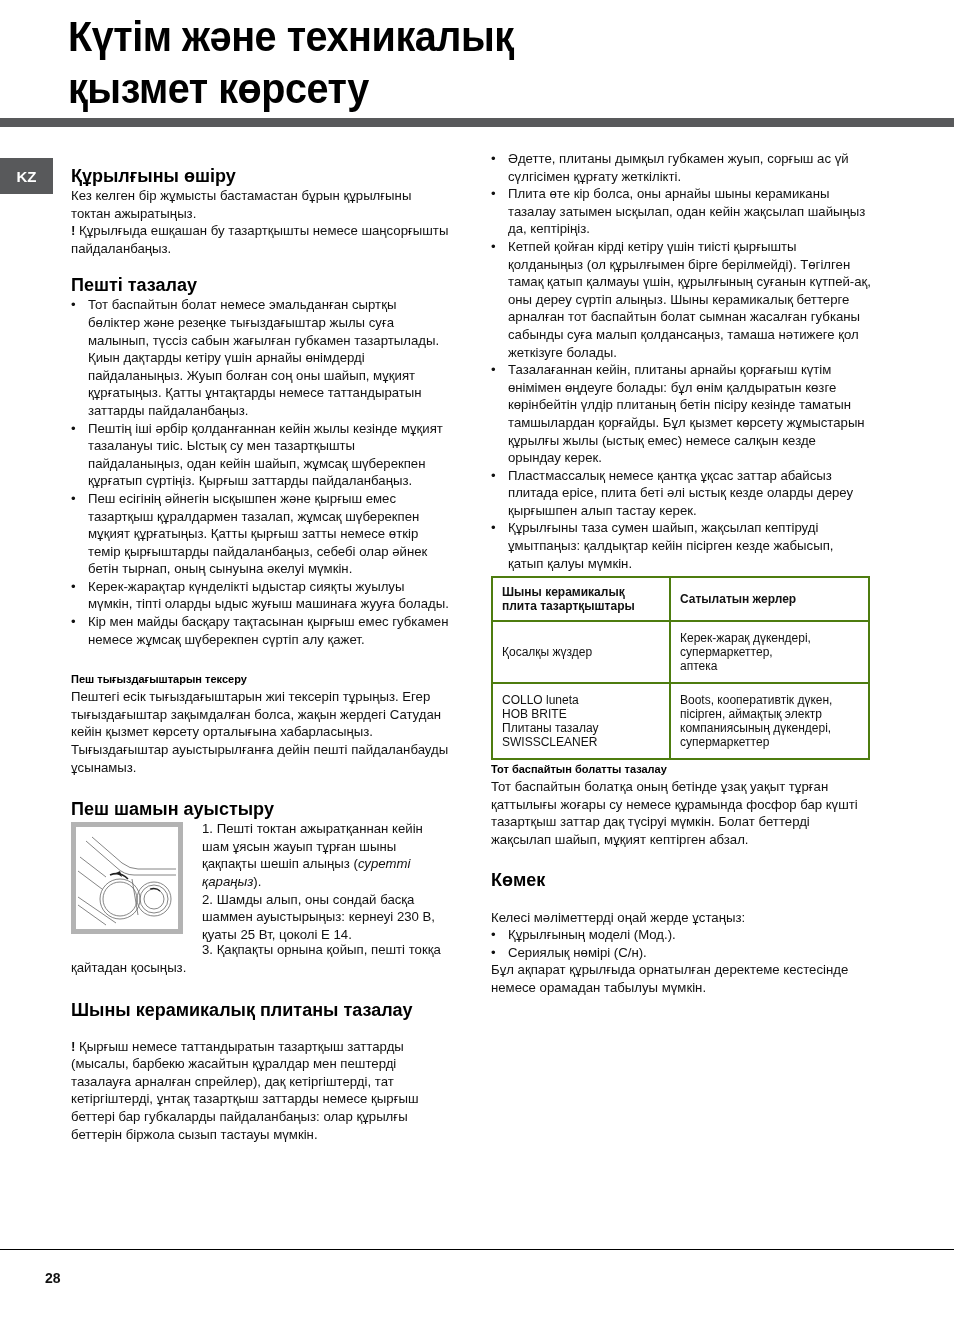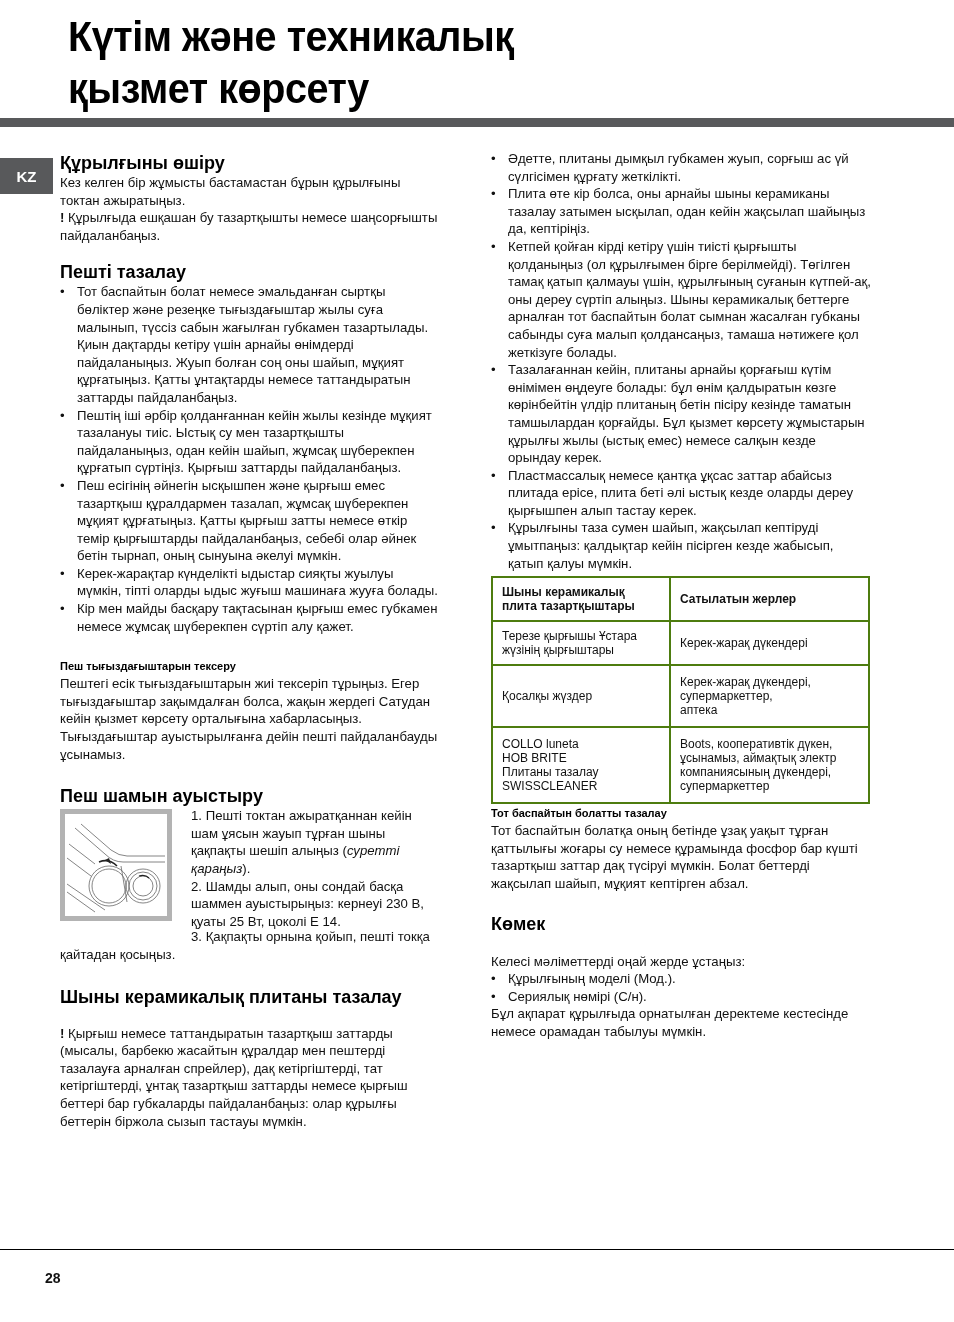--- a/index.html
+++ b/index.html
@@ -15,21 +15,21 @@
   }
   .title div { white-space: nowrap; }
   .top-bar { position: absolute; left: 0; top: 118px; width: 954px; height: 9px; background: #58595b; }
   .lang-tab {
     position: absolute; left: 0; top: 158px; width: 53px; height: 36px;
     background: #58595b; color: #fff; font-weight: bold; font-size: 15px;
     display: flex; align-items: center; justify-content: center;
   }
 
   .col { position: absolute; top: 150px; }
-  .col-left { left: 60px; width: 380px; }
+  .col-left { left: 71px; width: 380px; margin-top: 13px; }
   .col-right { left: 491px; width: 380px; }
 
   .h2 { font-size: 18px; font-weight: bold; line-height: 22px; color: #000; }
   .h3 { font-size: 11px; font-weight: bold; line-height: 18px; color: #000; }
   p, li { font-size: 13.2px; line-height: 17.6px; color: #111; }
   ul { list-style: none; }
   ul li { position: relative; padding-left: 17px; }
   ul li::before { content: "•"; position: absolute; left: 0; top: 0; }
   .warn-mark { font-weight: bold; }
 
@@ -134,48 +134,40 @@
     <li>Пластмассалық немесе қантқа ұқсас заттар абайсыз плитада ерісе, плита беті әлі ыстық кезде оларды дереу қырғышпен алып тастау керек.</li>
     <li>Құрылғыны таза сумен шайып, жақсылап кептіруді ұмытпаңыз: қалдықтар кейін пісірген кезде жабысып, қатып қалуы мүмкін.</li>
   </ul>
 
   <table class="cleaners">
     <tbody>
         <tr>
       <th>Шыны керамикалық плита тазартқыштары</th>
       <th>Сатылатын жерлер</th>
     </tr>
-    <tr style="height:44px">
-      <td class="c1">
-            <span class="cell-line">Терезе қырғышы Ұстара жүзінің қырғыштары</span>
-          </td>
-      <td>
-            <span class="cell-line">Керек-жарақ дүкендері</span>
-          </td>
-    </tr>
     <tr style="height:62px">
       <td class="c1">
             <span class="cell-line">Қосалқы жүздер</span>
           </td>
       <td>
         <span class="cell-line">Керек-жарақ дүкендері,</span>
         <span class="cell-line">супермаркеттер,</span>
         <span class="cell-line">аптека</span>
       </td>
     </tr>
     <tr style="height:76px">
       <td class="c1">
         <span class="cell-line">COLLO luneta</span>
         <span class="cell-line">HOB BRITE</span>
         <span class="cell-line">Плитаны тазалау</span>
         <span class="cell-line">SWISSCLEANER</span>
       </td>
       <td>
         <span class="cell-line">Boots, кооперативтік дүкен,</span>
-        <span class="cell-line">ұсынамыз, аймақтық электр</span>
+        <span class="cell-line">пісірген, аймақтық электр</span>
         <span class="cell-line">компаниясының дүкендері,</span>
         <span class="cell-line">супермаркеттер</span>
       </td>
     </tr>
   </tbody>
     </table>
 
   <section style="margin-top:0">
     <div class="h3">Тот баспайтын болатты тазалау</div>
     <p>Тот баспайтын болатқа оның бетінде ұзақ уақыт тұрған қаттылығы жоғары су немесе құрамында фосфор бар күшті тазартқыш заттар дақ түсіруі мүмкін. Болат беттерді жақсылап шайып, мұқият кептірген абзал.</p>

